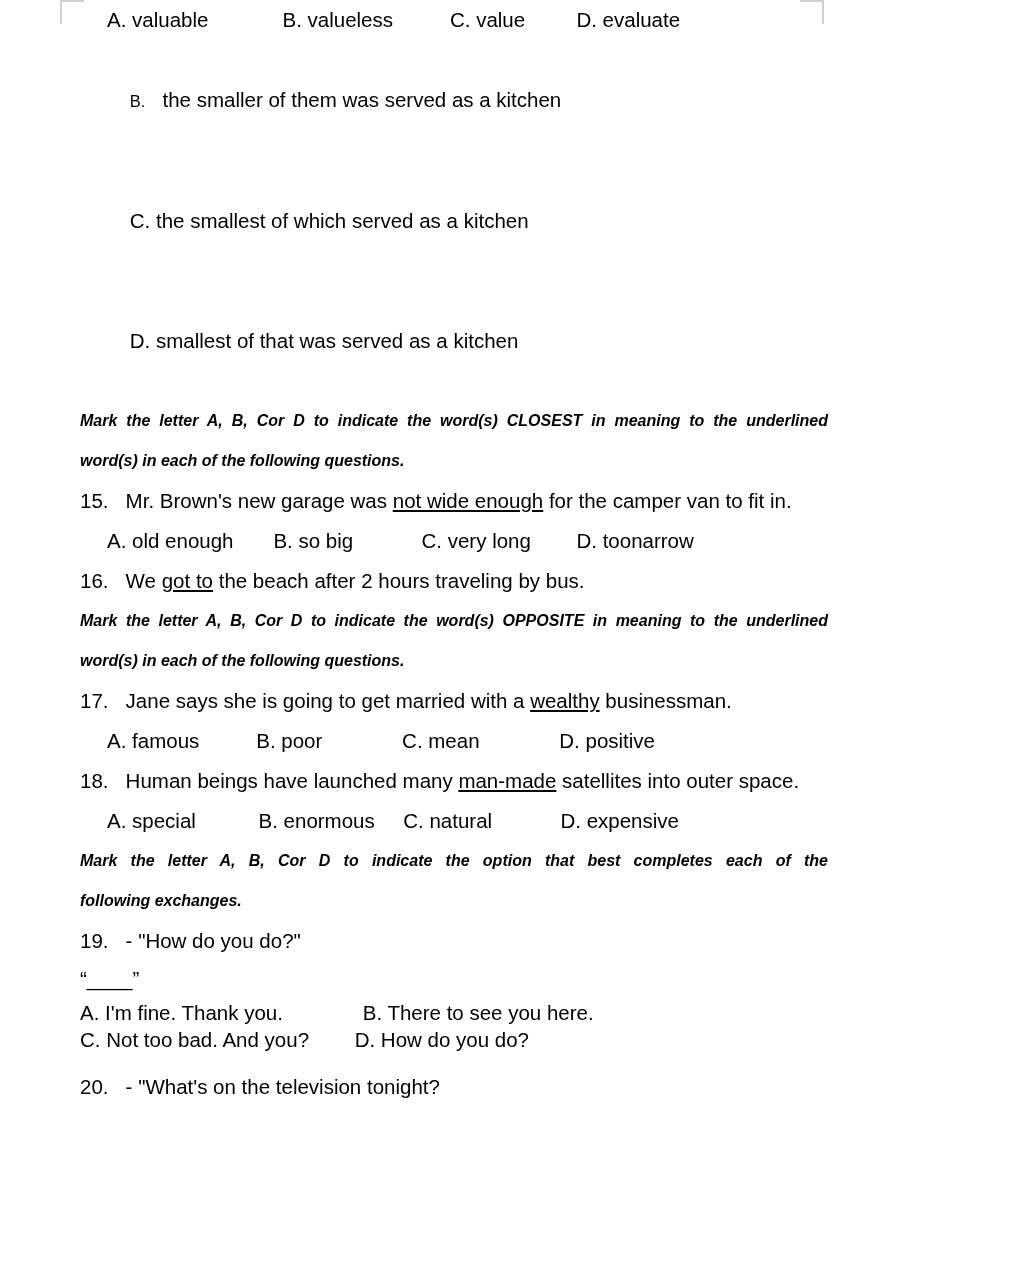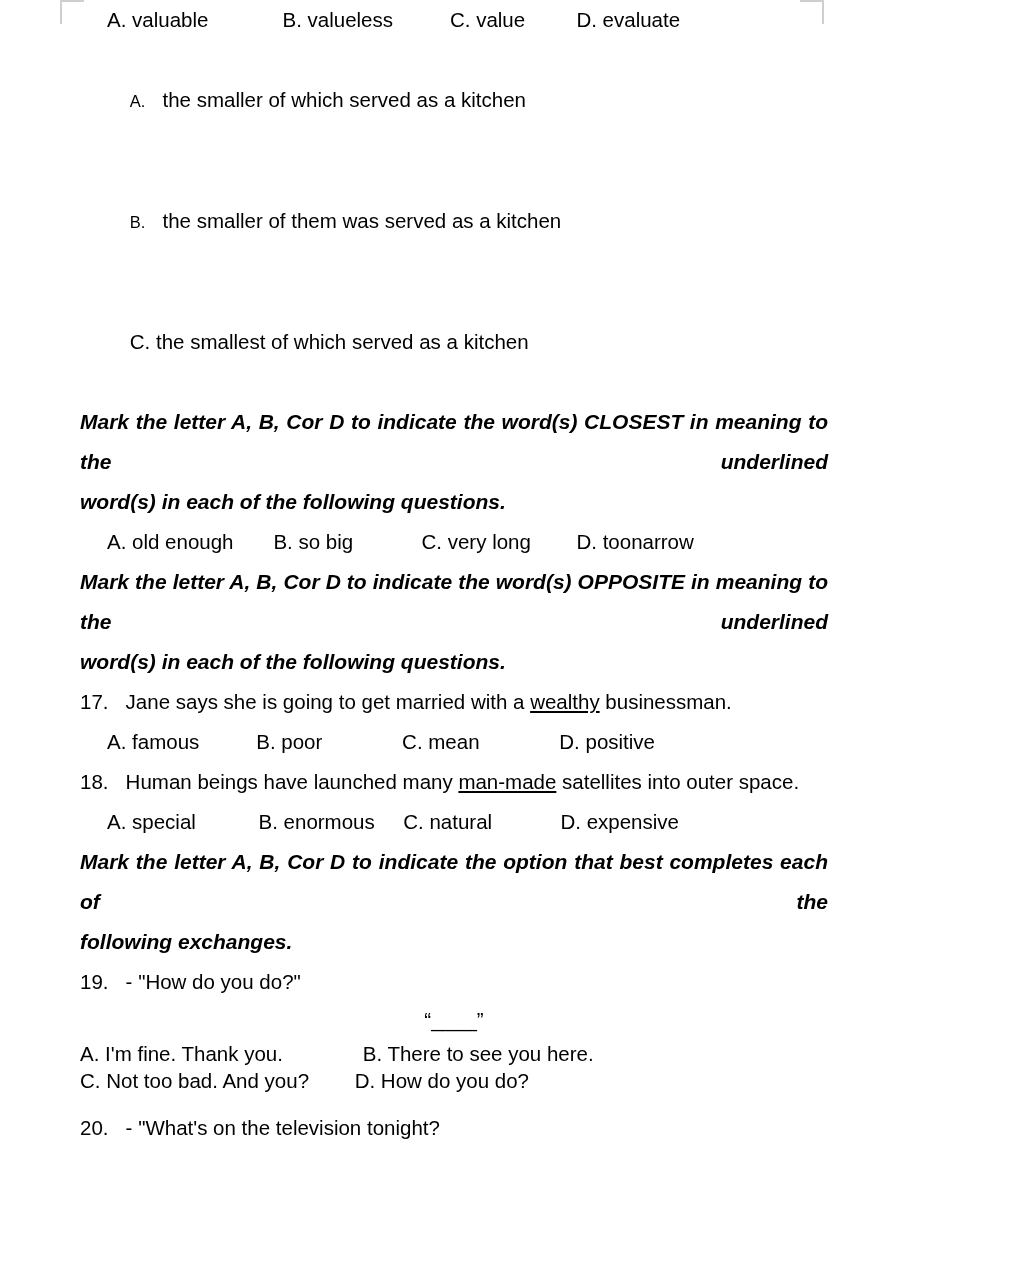--- a/index.html
+++ b/index.html
@@ -37,68 +37,77 @@
   }
   .opts-row {
     font-size: 20.5px;
     line-height: 40px;
     white-space: pre;
   }
   .indent1 { padding-left: 27px; }
   .instr {
     font-style: italic;
     font-weight: bold;
-    font-size: 21px;
+    font-size: 16px;
     line-height: 40px;
     text-align: justify;
     margin: 0;
   }
   .instr.just { text-align: justify; text-align-last: justify; }
   u { text-decoration: underline; }
   .small-letter {
     font-size: 16.5px;
   }
   .two-col {
     font-size: 20.5px;
     line-height: 27px;
     white-space: pre;
   }
   .quote-line {
     font-size: 20.5px;
     line-height: 36px;
     padding-left: 0px;
-    text-align: center;
   }
   .spacer-2 { height: 2px; }
 </style>
 </head>
 <body>
 
 <div class="page">
 
   <div class="corner tl"></div>
   <div class="corner tr"></div>
 
   <div class="opts-row indent1">A. valuable             B. valueless          C. value         D. evaluate</div>
 
   <div class="opts-row indent1">
-    <span class="small-letter">A.</span><span>&nbsp;&nbsp; </span><span>the smaller of which served as a kitchen</span>
-  </div>
-  <div class="opts-row indent1">
     <span class="small-letter">B.</span><span>&nbsp;&nbsp; </span><span>the smaller of them was served as a kitchen</span>
   </div>
   <div class="opts-row indent1">
     <span>C.</span><span> </span><span>the smallest of which served as a kitchen</span>
   </div>
+  <div class="opts-row indent1">
+    <span>D.</span><span> </span><span>smallest of that was served as a kitchen</span>
+  </div>
 
   <p class="instr just">Mark the letter A, B, Cor D to indicate the word(s) CLOSEST in meaning to the underlined</p>
   <p class="instr">word(s) in each of the following questions.</p>
 
+  <div class="q">
+    <span>15.</span>
+    <span>&nbsp;</span>
+    <span>Mr. Brown's new garage was </span><u>not wide enough</u><span> for the camper van to fit in.</span>
+  </div>
   <div class="opts-row indent1">A. old enough       B. so big            C. very long        D. toonarrow</div>
 
+  <div class="q">
+    <span>16.</span>
+    <span>&nbsp;</span>
+    <span>We </span><u>got to</u><span> the beach after 2 hours traveling by bus.</span>
+  </div>
 
   <p class="instr just">Mark the letter A, B, Cor D to indicate the word(s) OPPOSITE in meaning to the underlined</p>
   <p class="instr">word(s) in each of the following questions.</p>
 
   <div class="q">
     <span>17.</span>
     <span>&nbsp;</span>
     <span>Jane says she is going to get married with a </span><u>wealthy</u><span> businessman.</span>
   </div>
   <div class="opts-row indent1">A. famous          B. poor              C. mean              D. positive</div>

